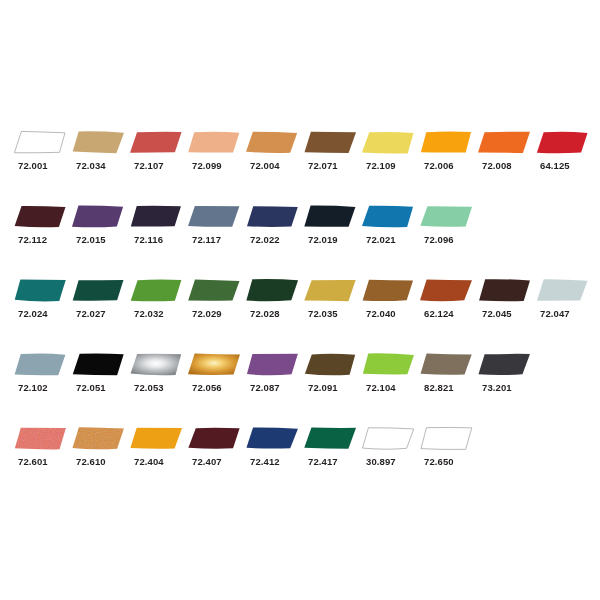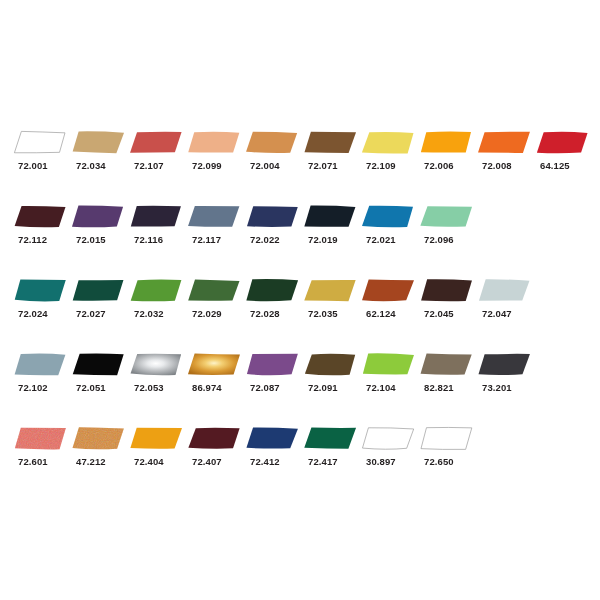--- a/index.html
+++ b/index.html
@@ -311,20 +311,30 @@
               <path d="M 7.65 1.20 Q 28.36 0.86 51.66 0.96 L 44.44 22.16 Q 23.15 21.75 0.27 21.62 Z" fill="#cfac42"></path>
             </svg>
           </div>
         </div>
         <div class="swatch-label">72.035</div>
       </div>
       <div class="swatch-cell">
         <div class="swatch-paint-wrap">
           <div class="swatch-paint">
             <svg viewBox="0 0 52 23">
+              <path d="M 6.99 0.70 Q 30.44 1.16 51.05 1.53 L 44.68 21.26 Q 21.95 22.79 0.61 21.57 Z" fill="#95612a"></path>
+            </svg>
+          </div>
+        </div>
+        <div class="swatch-label">72.040</div>
+      </div>
+      <div class="swatch-cell">
+        <div class="swatch-paint-wrap">
+          <div class="swatch-paint">
+            <svg viewBox="0 0 52 23">
               <path d="M 6.67 0.56 Q 29.27 1.08 51.99 1.37 L 44.22 21.23 Q 21.04 23.24 0.04 21.25 Z" fill="#a5451f"></path>
             </svg>
           </div>
         </div>
         <div class="swatch-label">62.124</div>
       </div>
       <div class="swatch-cell">
         <div class="swatch-paint-wrap">
           <div class="swatch-paint">
             <svg viewBox="0 0 52 23">
@@ -393,21 +403,21 @@
                   <stop offset="0%" stop-color="#fdf3c9"></stop>
                   <stop offset="26%" stop-color="#f3cf72"></stop>
                   <stop offset="62%" stop-color="#d99a34"></stop>
                   <stop offset="100%" stop-color="#b06f18"></stop>
                 </radialGradient>
               </defs>
               <path d="M 6.65 0.44 Q 30.37 1.10 51.96 1.62 L 45.59 21.56 Q 23.01 22.59 -0.04 21.35 Z" fill="url(#mg2)"></path>
             </svg>
           </div>
         </div>
-        <div class="swatch-label">86.974</div>
+        <div class="swatch-label">72.056</div>
       </div>
       <div class="swatch-cell">
         <div class="swatch-paint-wrap">
           <div class="swatch-paint">
             <svg viewBox="0 0 52 23">
               <path d="M 6.42 1.03 Q 29.46 1.01 51.86 0.86 L 45.58 21.25 Q 23.76 23.29 0.92 21.11 Z" fill="#7b4a8b"></path>
             </svg>
           </div>
         </div>
         <div class="swatch-label">72.087</div>
@@ -503,21 +513,21 @@
                 <filter id="tx6">
                   <feTurbulence type="fractalNoise" baseFrequency="0.9" numOctaves="3" seed="77"></feTurbulence>
                 </filter>
               </defs>
               <g clip-path="none">
                 <rect x="0" y="0" width="52" height="23" filter="url(#tx6)" clip-path="url(#cp6)" opacity="0.38"></rect>
               </g>
             </svg>
           </div>
         </div>
-        <div class="swatch-label">47.212</div>
+        <div class="swatch-label">72.610</div>
       </div>
       <div class="swatch-cell">
         <div class="swatch-paint-wrap">
           <div class="swatch-paint">
             <svg viewBox="0 0 52 23">
               <path d="M 6.73 0.83 Q 30.22 0.84 52.01 1.05 L 44.59 21.53 Q 23.89 22.25 0.38 20.97 Z" fill="#eda013"></path>
             </svg>
           </div>
         </div>
         <div class="swatch-label">72.404</div>

